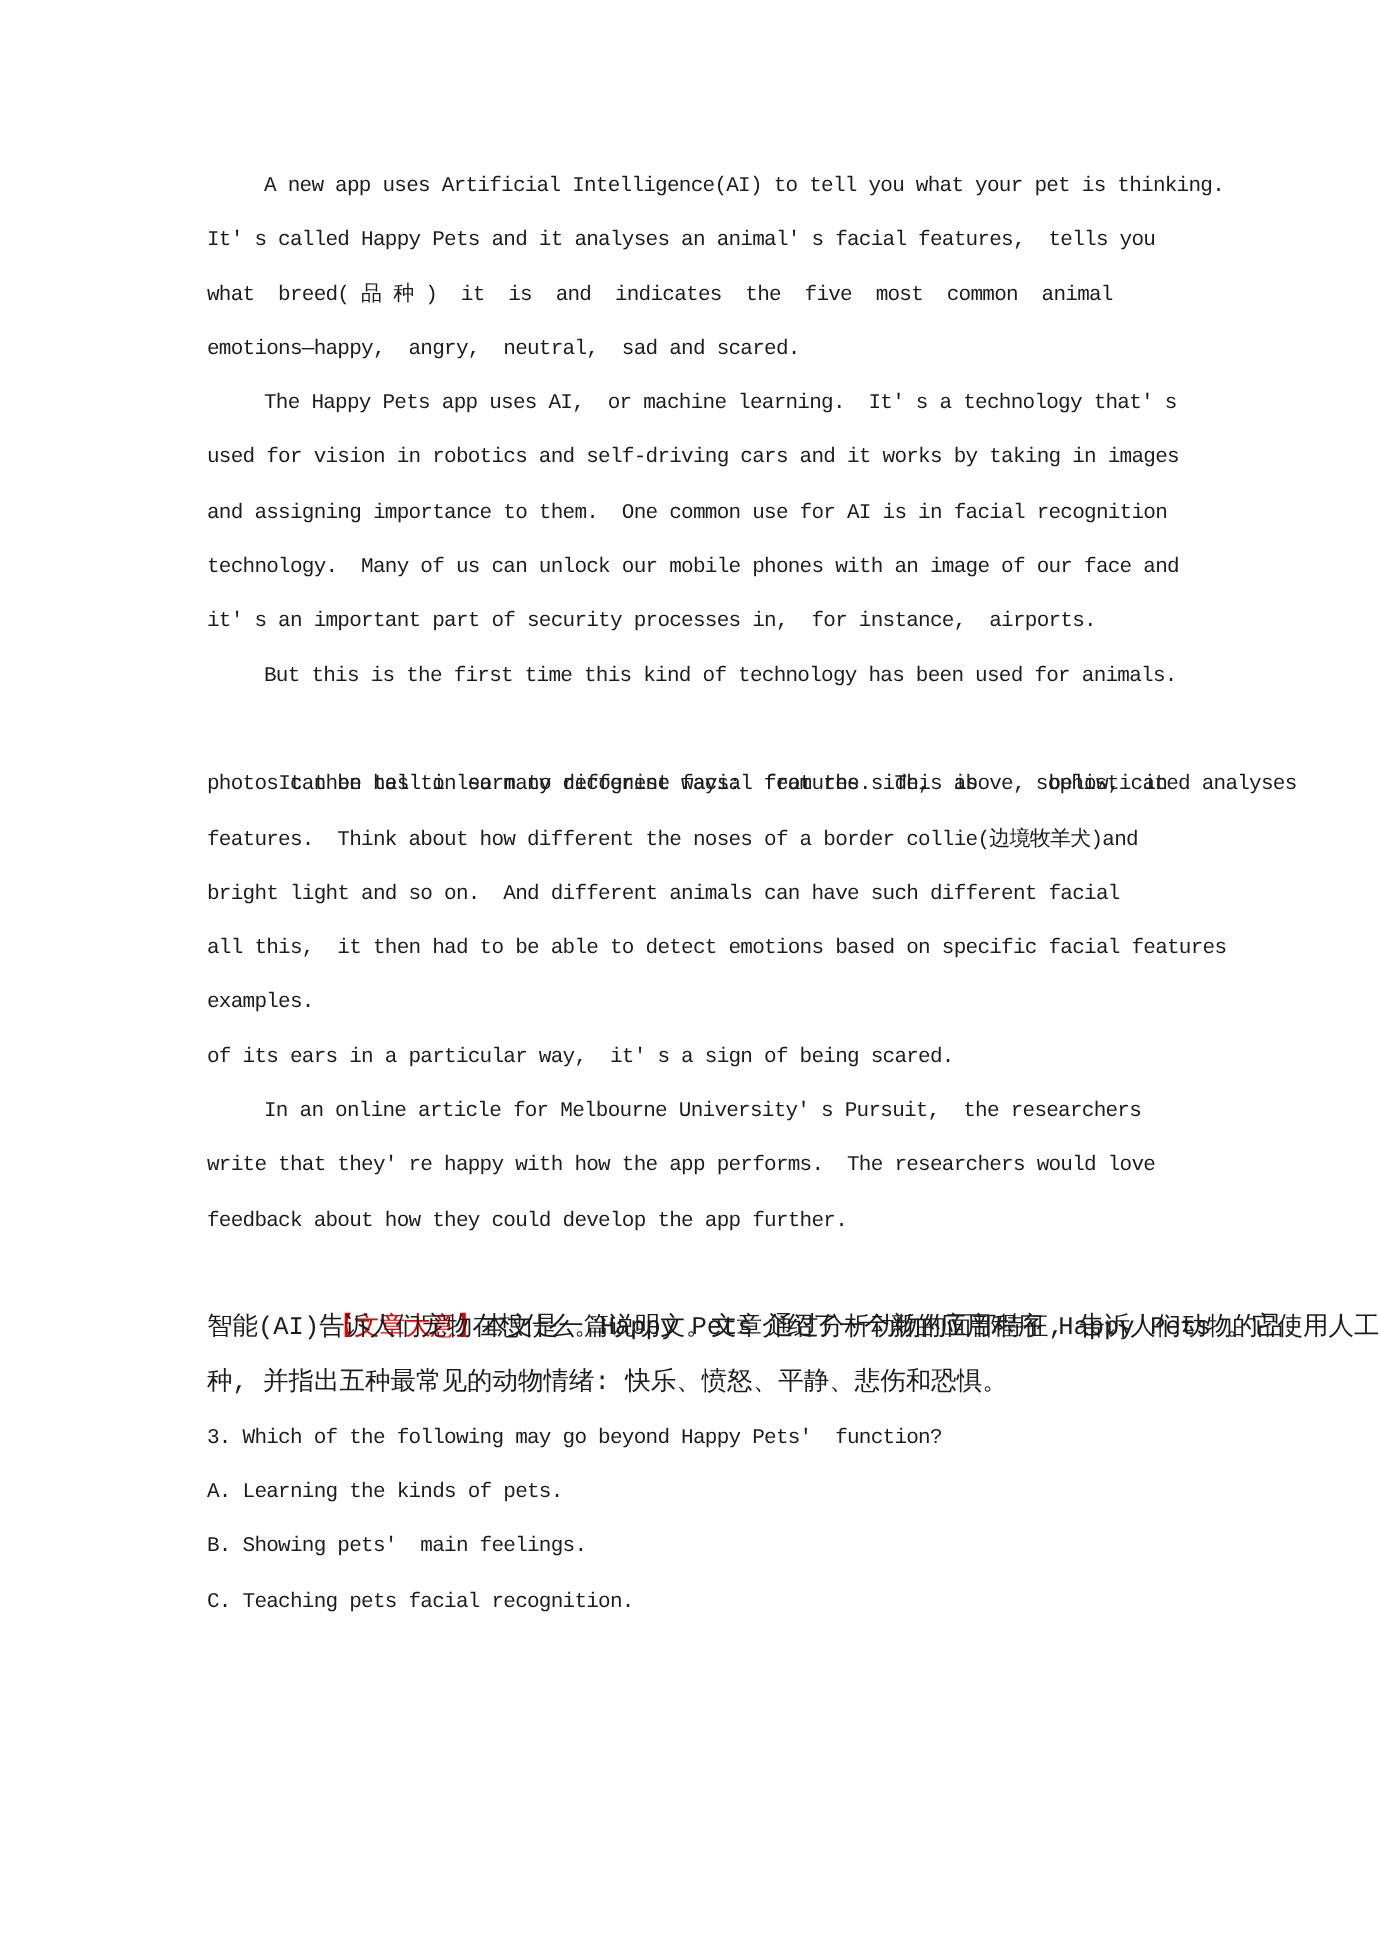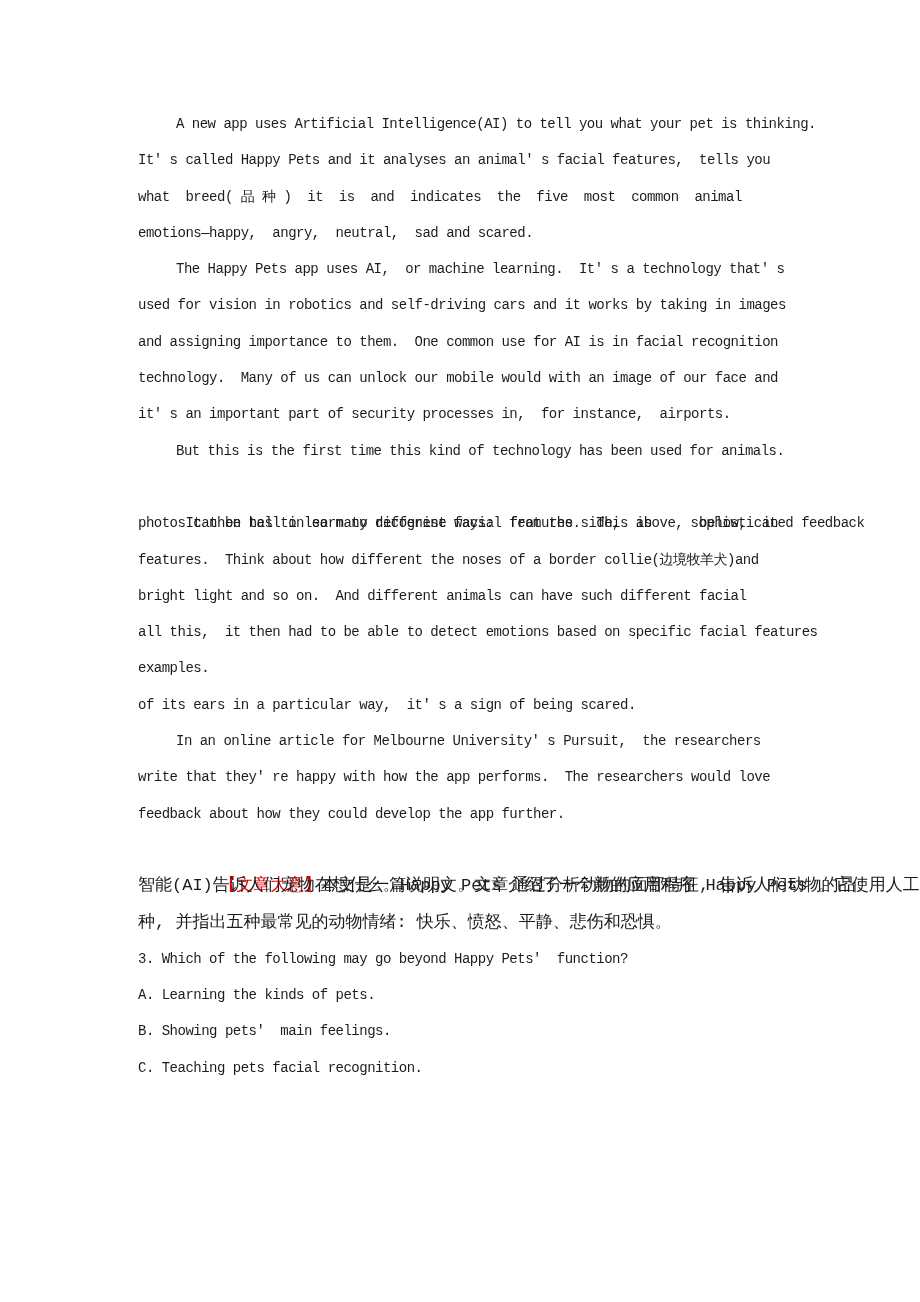--- a/index.html
+++ b/index.html
@@ -36,28 +36,28 @@
     <div class="line indent">A new app uses Artificial Intelligence(AI) to tell you what your pet is thinking.</div>
     <div class="line">It' s called Happy Pets and it analyses an animal' s facial features,  tells you</div>
     <div class="line">what  breed( 品 种 )  it  is  and  indicates  the  five  most  common  animal</div>
     <div class="line">emotions—happy,  angry,  neutral,  sad and scared.</div>
   </div>
 
   <div>
     <div class="line indent">The Happy Pets app uses AI,  or machine learning.  It' s a technology that' s</div>
     <div class="line">used for vision in robotics and self-driving cars and it works by taking in images</div>
     <div class="line">and assigning importance to them.  One common use for AI is in facial recognition</div>
-    <div class="line">technology.  Many of us can unlock our mobile would with an image of our face and</div>
+    <div class="line">technology.  Many of us can unlock our mobile phones with an image of our face and</div>
     <div class="line">it' s an important part of security processes in,  for instance,  airports.</div>
   </div>
 
   <div>
     <div class="line indent">But this is the first time this kind of technology has been used for animals.</div>
     <div class="line">
-      <span>It then has to learn to recognise facial features.  This is </span><span class="u">sophisticated</span><span> feedback</span>
+      <span>It then has to learn to recognise facial features.  This is </span><span class="u">sophisticated</span><span> analyses</span>
     </div>
     <div class="line">photos can be tell in so many different ways:  from the side,  above,  below,  in</div>
     <div class="line">features.  Think about how different the noses of a border collie(边境牧羊犬)and</div>
     <div class="line">bright light and so on.  And different animals can have such different facial</div>
     <div class="line">all this,  it then had to be able to detect emotions based on specific facial features</div>
     <div class="line">examples.</div>
   </div>
 
   <div>
     <div class="line">of its ears in a particular way,  it' s a sign of being scared.</div>

